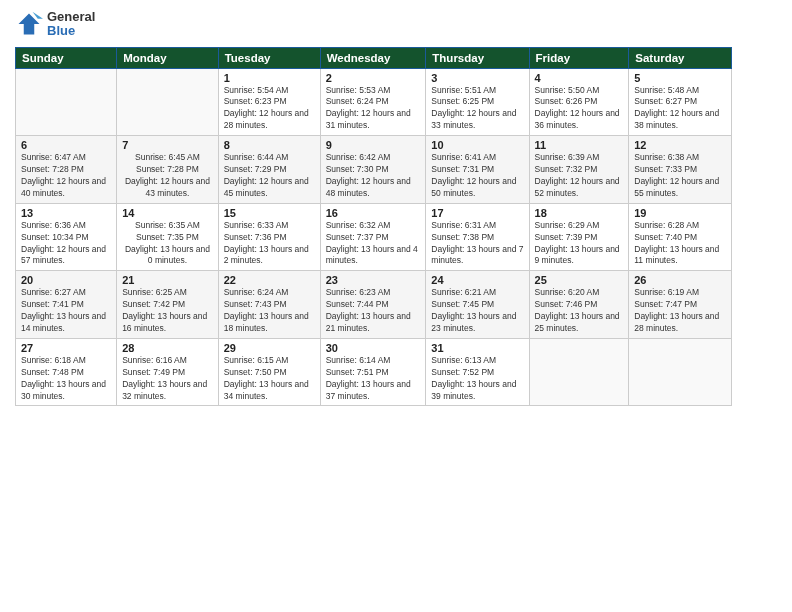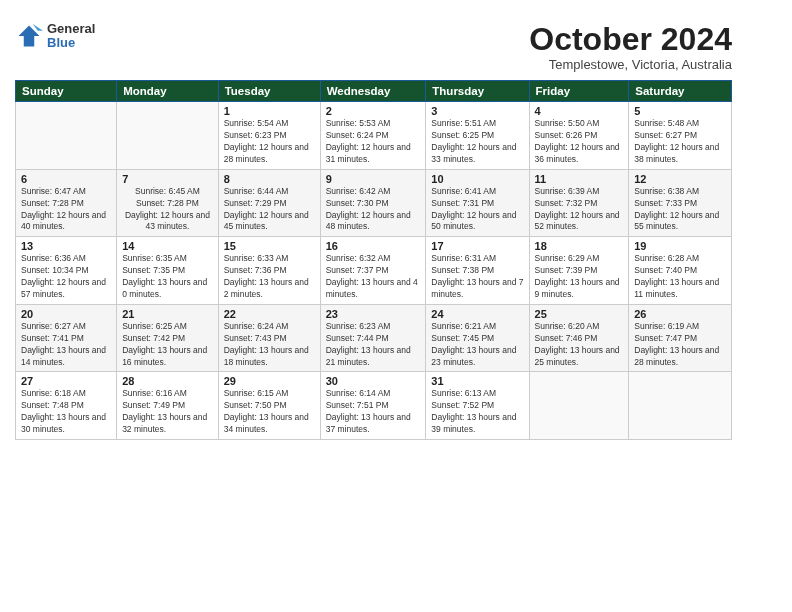--- a/index.html
+++ b/index.html
@@ -6,21 +6,21 @@
     body {
       width: 792px;
       height: 612px;
       font-family: Arial, sans-serif;
       background: #fff;
       overflow: hidden;
     }
     .page {
       width: 747px;
       height: 612px;
-      padding: 22px 15px;
+      padding: 10px 15px;
     }
     .header {
       display: flex;
       justify-content: space-between;
       align-items: flex-start;
       margin-bottom: 8px;
     }
     .logo {
       display: flex;
       align-items: center;
@@ -106,24 +106,20 @@
     <div class="logo">
       <svg class="logo-icon" viewBox="0 0 32 32">
         <rect x="0" y="0" width="32" height="32" fill="none"></rect>
         <polygon points="16,4 28,16 22,16 22,28 10,28 10,16 4,16" fill="#2a6db5"></polygon>
         <polygon points="20,2 32,10 26,10" fill="#4a9fd5"></polygon>
       </svg>
       <div class="logo-text">
         <span class="logo-general">General</span>
         <span class="logo-blue">Blue</span>
       </div>
-    </div>
-    <div class="title-section">
-      <div class="month-title">October 2024</div>
-      <div class="location">Templestowe, Victoria, Australia</div>
     </div>
   </div>
 
   <table class="calendar">
     <thead>
       <tr>
         <th>Sunday</th>
         <th>Monday</th>
         <th>Tuesday</th>
         <th>Wednesday</th>
@@ -213,21 +209,21 @@
         </tr>
         <tr>
           <td>
             <span class="day-number">13</span>
             <div class="day-info" style="white-space: pre-line;">Sunrise: 6:36 AM
 Sunset: 10:34 PM
 Daylight: 12 hours and 57 minutes.</div>
           </td>
           <td>
             <span class="day-number">14</span>
-            <div class="day-info" style="white-space: pre-line;">Sunrise: 6:35 AM
+            <div class="day-info" style="white-space: pre-line; text-align: center;">Sunrise: 6:35 AM
 Sunset: 7:35 PM
 Daylight: 13 hours and 0 minutes.</div>
           </td>
           <td>
             <span class="day-number">15</span>
             <div class="day-info" style="white-space: pre-line;">Sunrise: 6:33 AM
 Sunset: 7:36 PM
 Daylight: 13 hours and 2 minutes.</div>
           </td>
           <td>

